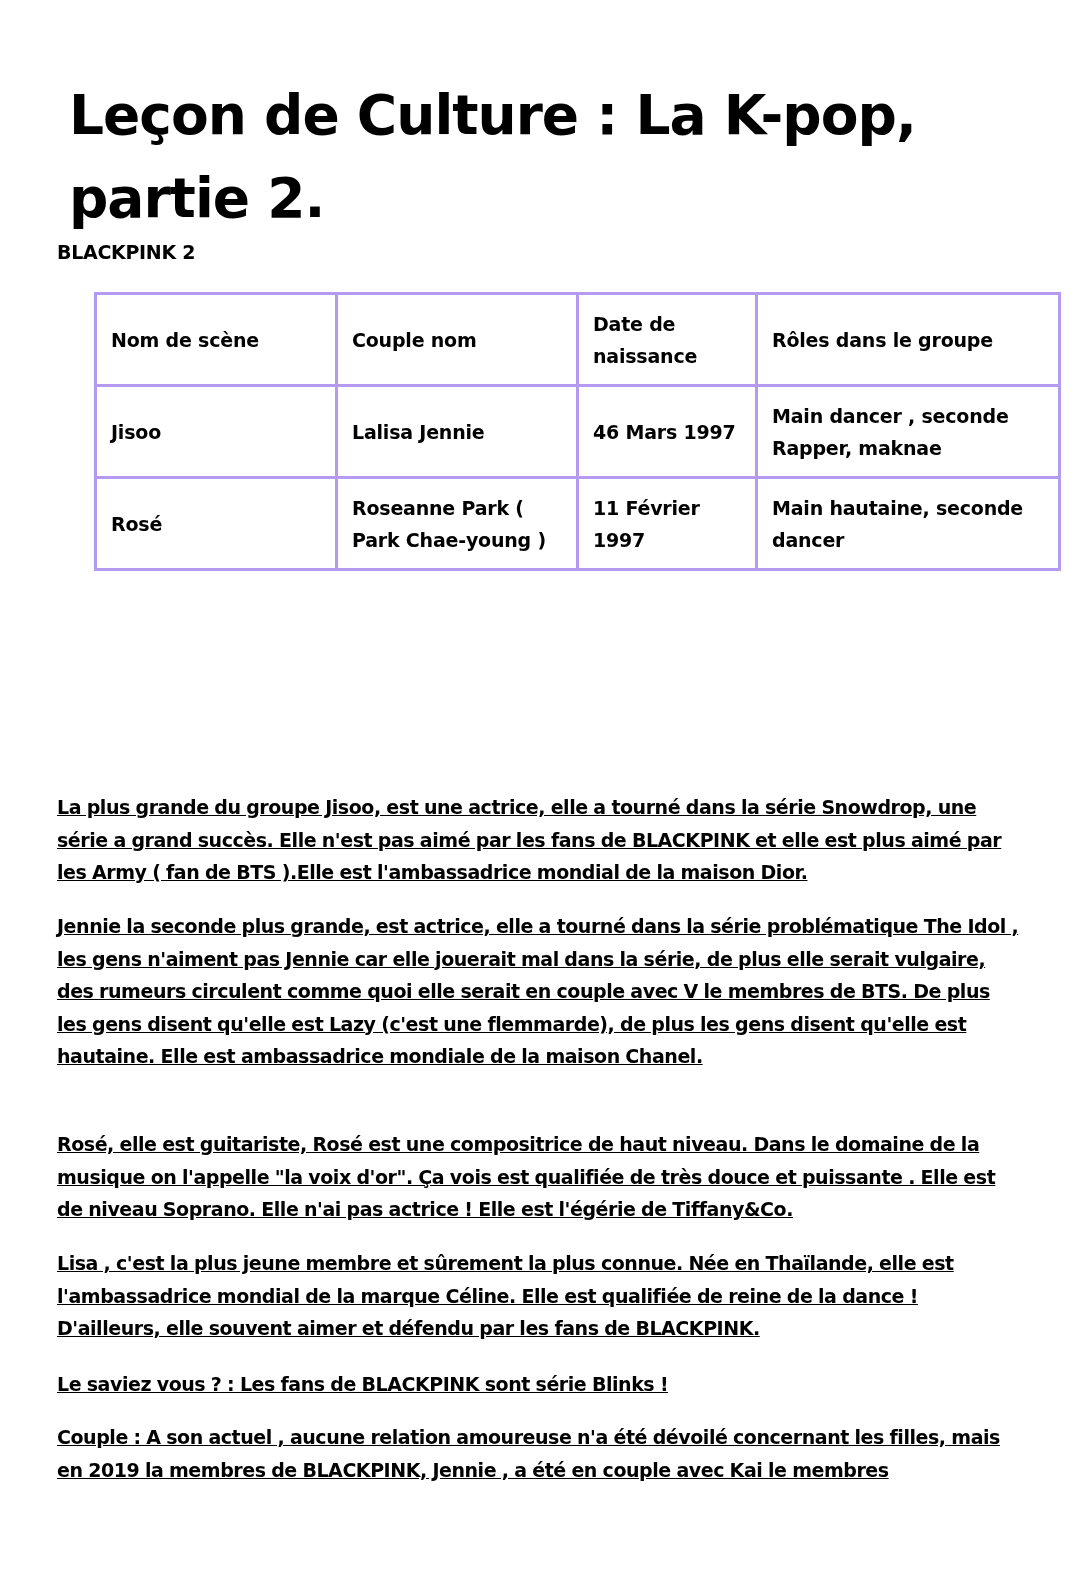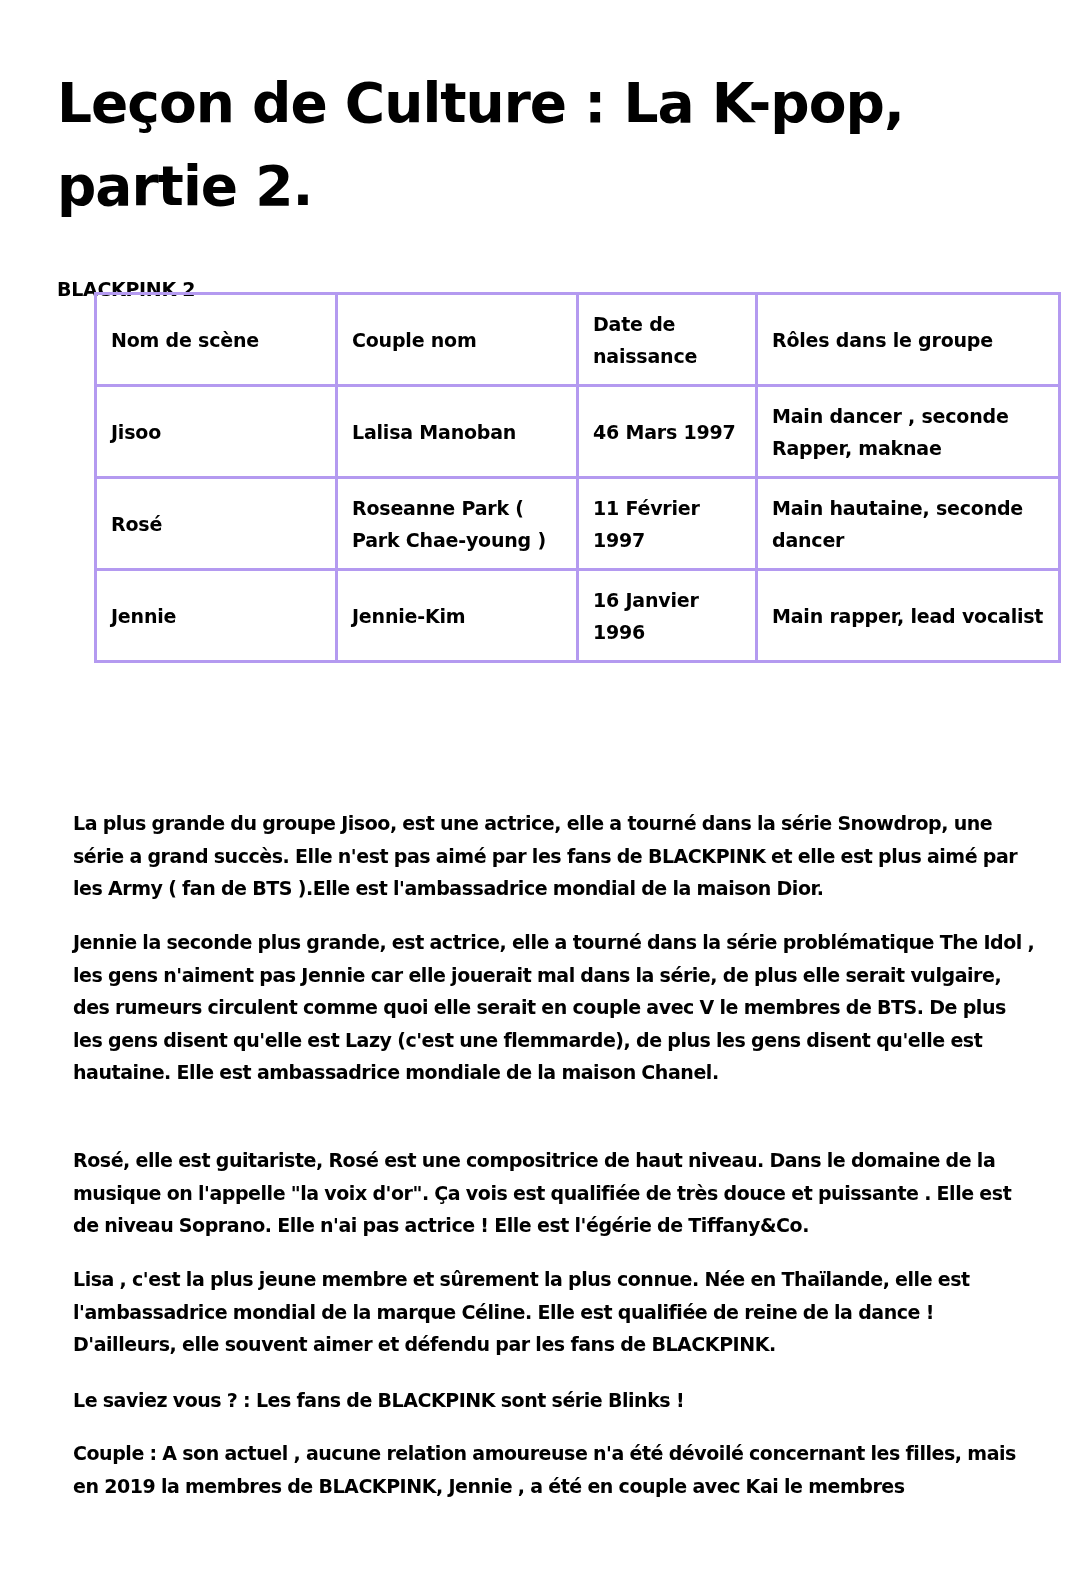--- a/index.html
+++ b/index.html
@@ -15,40 +15,39 @@
       font-family: "DejaVu Sans", "Liberation Sans", sans-serif;
       color: #000000;
     }
     .page {
       position: absolute;
       left: 57px;
       top: 0;
       width: 966px;
     }
     .title {
-      margin: 0;
+      margin: 12px;
       position: absolute;
       top: 62px;
       left: 0;
       width: 966px;
       font-family: "DejaVu Sans", sans-serif;
       font-weight: bold;
       font-size: 55px;
       line-height: 83px;
       letter-spacing: -1px;
     }
     .subtitle {
       position: absolute;
       top: 240px;
       left: 0;
       font-weight: bold;
       font-size: 19px;
       line-height: 24px;
       letter-spacing: -0.3px;
-      margin-top: 37px;
     }
     table.members {
       position: absolute;
       top: 292px;
       left: 0;
       width: 966px;
       border-collapse: collapse;
       table-layout: fixed;
       margin-left: 37px;
     }
@@ -64,26 +63,27 @@
       letter-spacing: -0.2px;
     }
     .col1 { width: 241px; }
     .col2 { width: 241px; }
     .col3 { width: 179px; }
     .col4 { width: 303px; }
     .para {
       position: absolute;
       left: 0;
       width: 966px;
-      margin: 16px;
+      margin: 0;
       font-weight: bold;
       font-size: 19px;
       line-height: 32.5px;
       letter-spacing: -0.45px;
       word-spacing: -0.5px;
+      text-decoration: underline;
     }
     .p1 { top: 791px; }
     .p2 { top: 910px; }
     .p3 { top: 1128px; }
     .p4 { top: 1247px; }
     .p5 { top: 1368px; }
     .p6 { top: 1421px; }
   </style>
 </head>
 <body>
@@ -101,35 +101,29 @@
     </colgroup>
     <tbody>
         <tr>
       <td>Nom de scène</td>
       <td>Couple nom</td>
       <td>Date de naissance</td>
       <td>Rôles dans le groupe</td>
     </tr>
     <tr>
       <td>Jisoo</td>
-      <td>Lalisa Manoban</td>
+      <td>Lalisa Jennie</td>
       <td>46 Mars 1997</td>
       <td>Main dancer , seconde Rapper, maknae</td>
     </tr>
     <tr>
       <td>Rosé</td>
       <td>Roseanne Park ( Park Chae-young )</td>
       <td>11 Février 1997</td>
       <td>Main hautaine, seconde dancer</td>
-    </tr>
-    <tr>
-      <td>Jennie</td>
-      <td>Jennie-Kim</td>
-      <td>16 Janvier 1996</td>
-      <td>Main rapper, lead vocalist</td>
     </tr>
   </tbody>
     </table>
 
   <p class="para p1">La plus grande du groupe Jisoo, est une actrice, elle a tourné dans la série Snowdrop, une série a grand succès. Elle n'est pas aimé par les fans de BLACKPINK et elle est plus aimé par les Army ( fan de BTS ).Elle est l'ambassadrice mondial de la maison Dior.</p>
   <p class="para p2">Jennie la seconde plus grande, est actrice, elle a tourné dans la série problématique The Idol , les gens n'aiment pas Jennie car elle jouerait mal dans la série, de plus elle serait vulgaire, des rumeurs circulent comme quoi elle serait en couple avec V le membres de BTS.  De plus les gens disent qu'elle est Lazy (c'est une flemmarde), de plus les gens disent qu'elle est hautaine. Elle est ambassadrice mondiale de la maison Chanel.</p>
   <p class="para p3">Rosé, elle est guitariste, Rosé est une compositrice de haut niveau. Dans le domaine de la musique on l'appelle "la voix d'or". Ça vois est qualifiée de très douce et puissante . Elle est de niveau Soprano. Elle n'ai pas actrice !  Elle est l'égérie de Tiffany&amp;Co.</p>
   <p class="para p4">Lisa , c'est la plus jeune membre et sûrement la plus connue. Née en Thaïlande, elle est l'ambassadrice mondial de la marque Céline.     Elle est qualifiée de reine de la dance ! D'ailleurs, elle souvent aimer et défendu par les fans de BLACKPINK.</p>
   <p class="para p5">Le saviez vous ? : Les fans de BLACKPINK sont série Blinks !</p>
   <p class="para p6">Couple : A son actuel , aucune relation amoureuse n'a été dévoilé concernant les filles, mais en 2019 la membres de BLACKPINK, Jennie , a été en couple avec Kai le membres</p>

